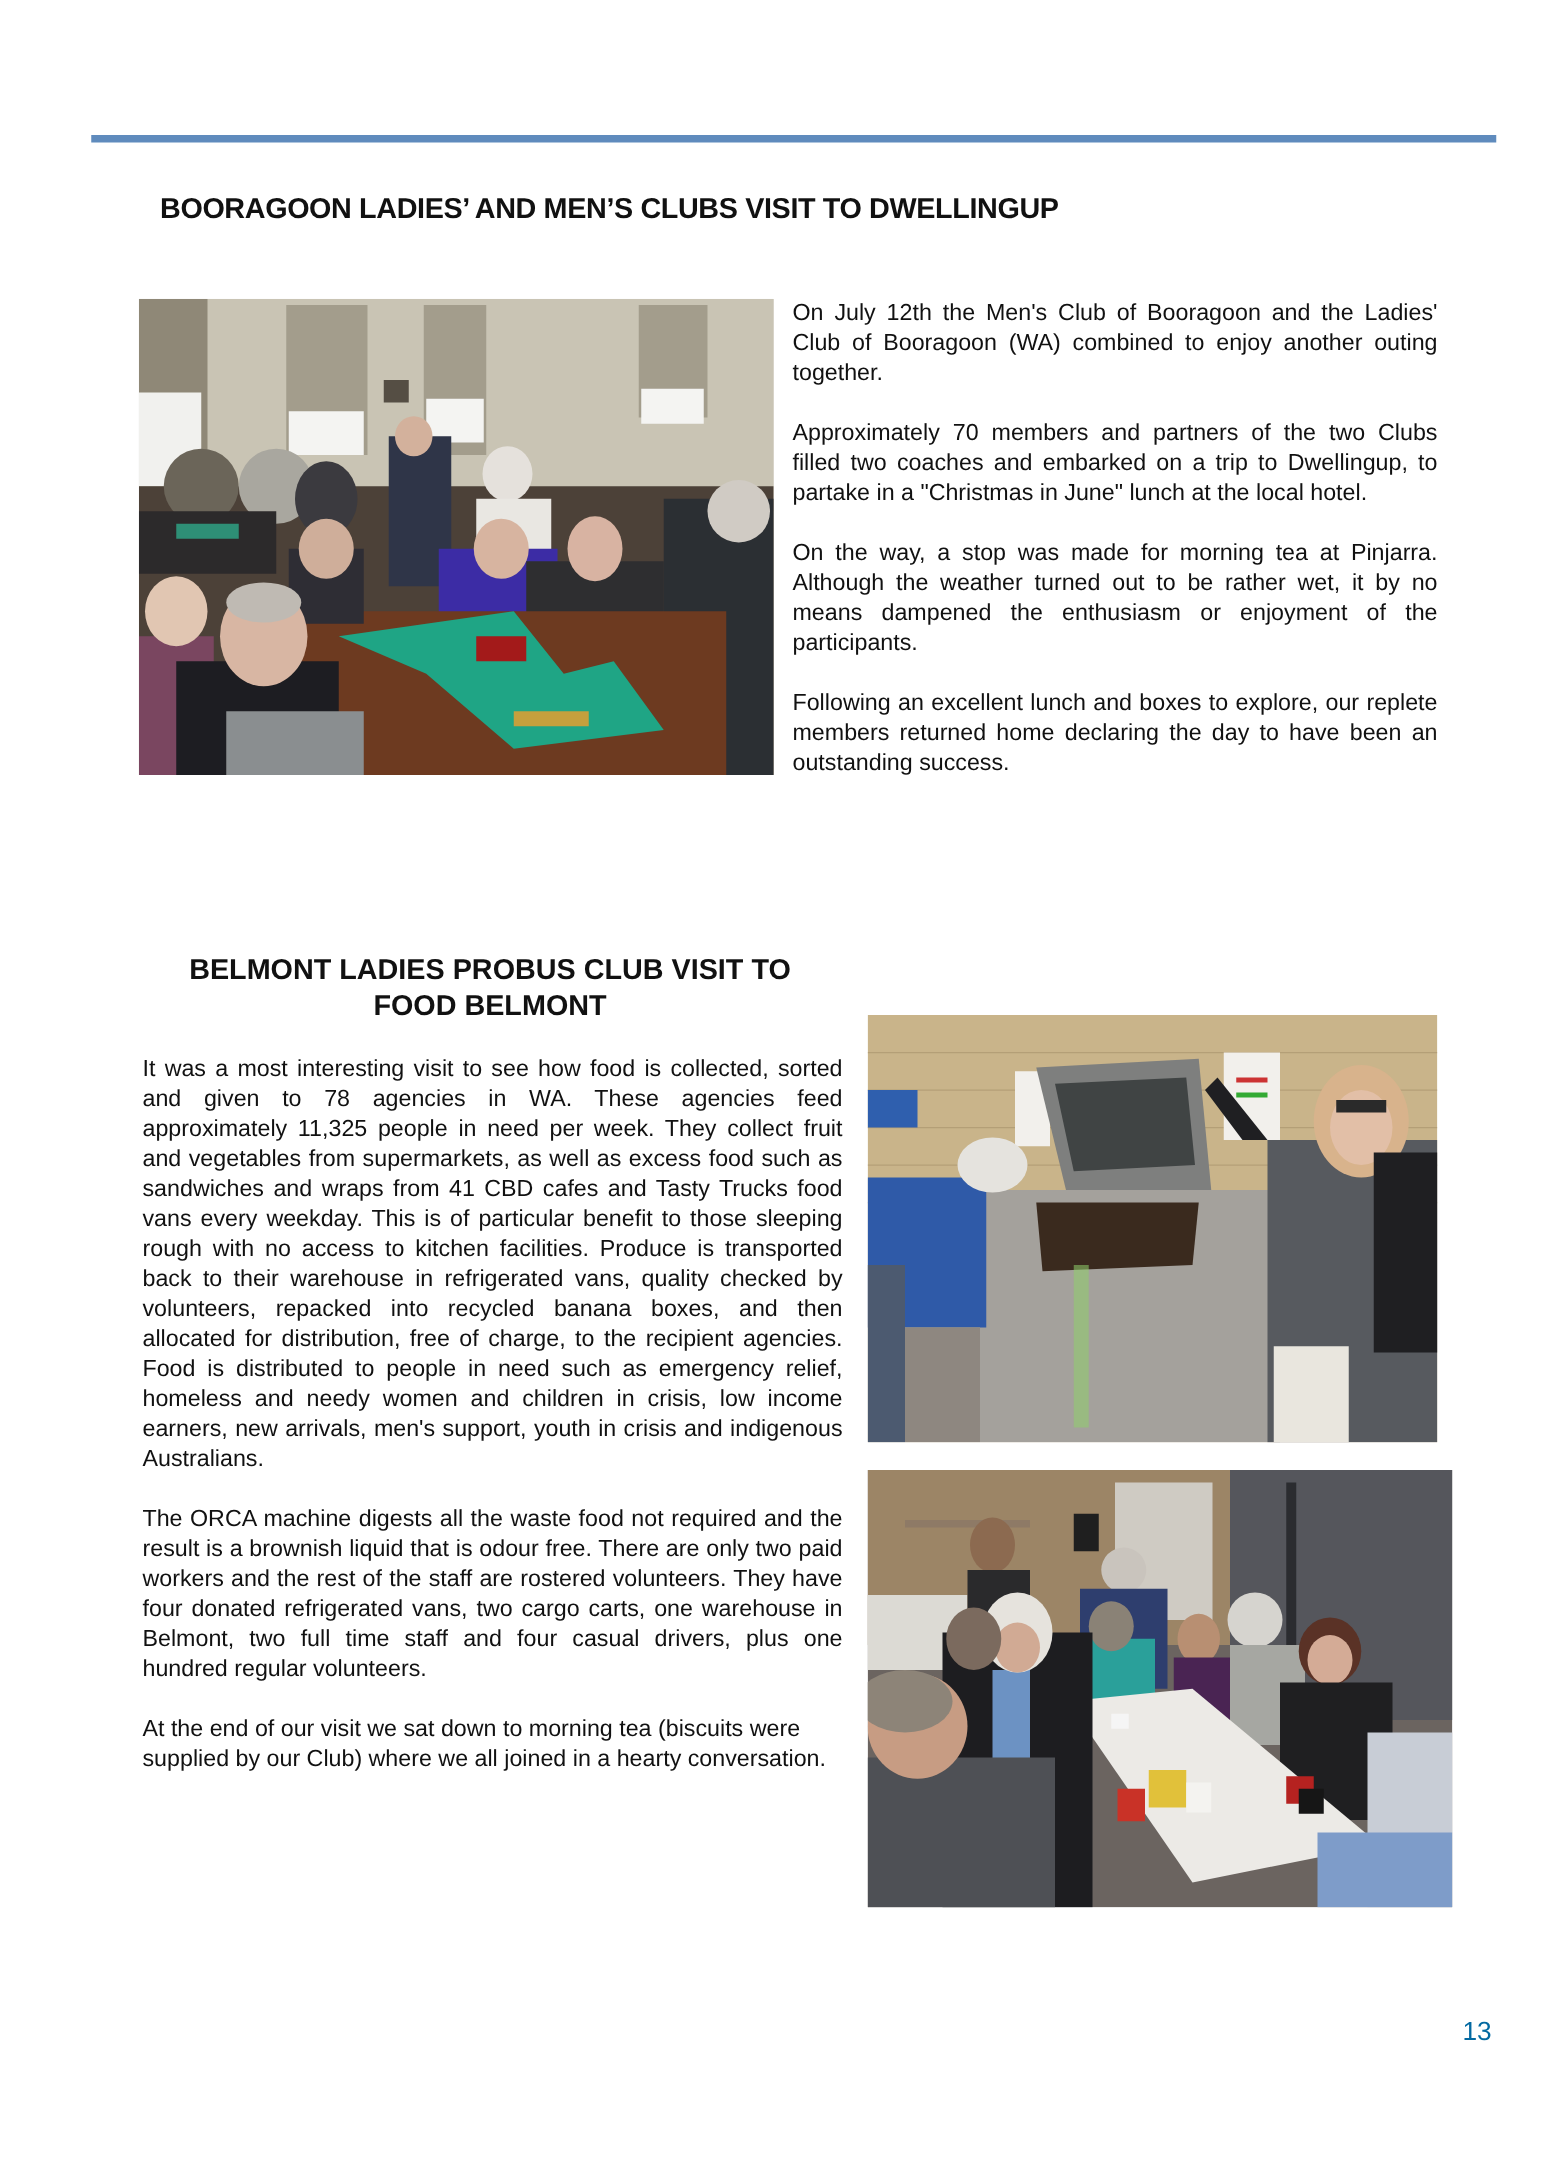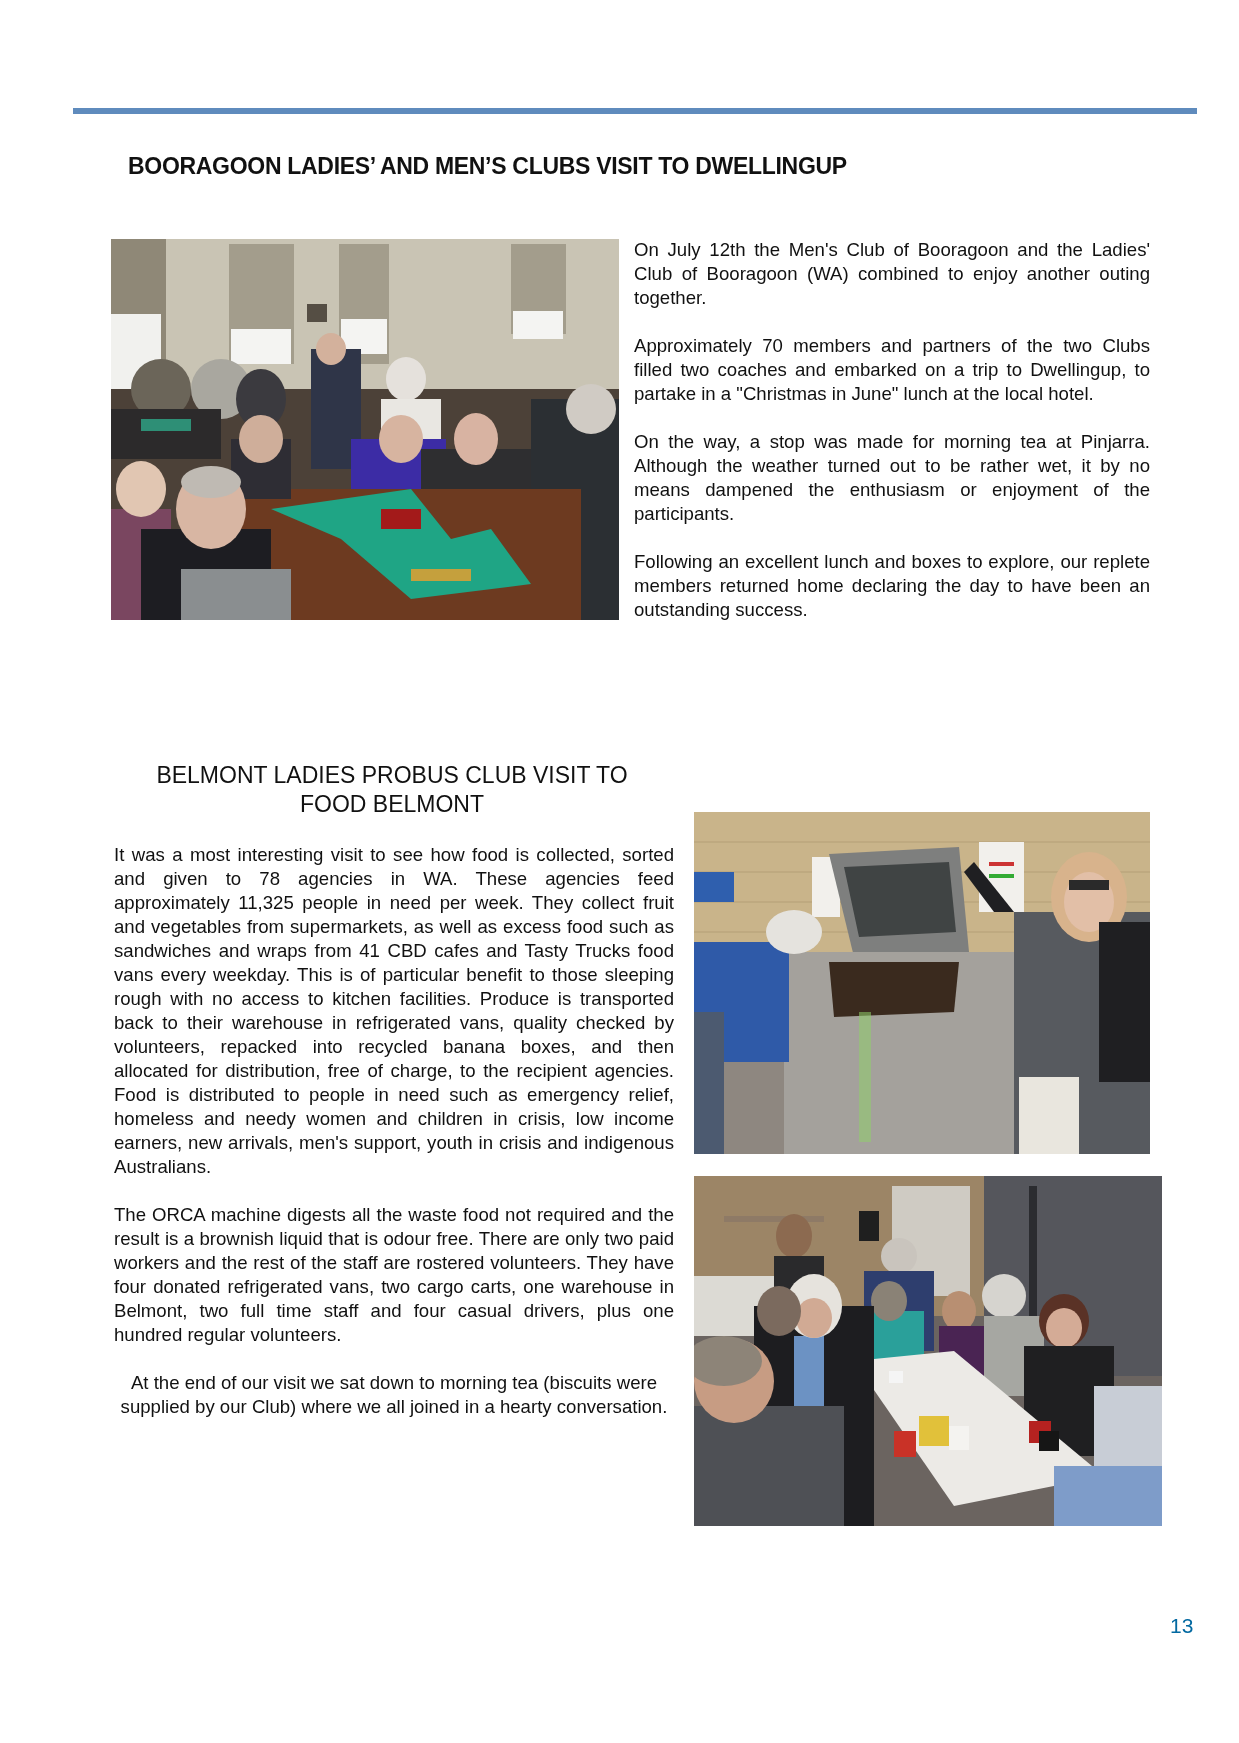--- a/index.html
+++ b/index.html
@@ -20,28 +20,28 @@
     .p2 { left: 694px; top: 812px; width: 456px; height: 342px; }
     .p3 { left: 694px; top: 1176px; width: 468px; height: 350px; }
 
     .col-right {
       position: absolute; left: 634px; top: 238px; width: 516px;
       font-size: 18.6px; line-height: 24px; text-align: justify;
     }
     .col-right p { margin: 0 0 24px 0; }
     .title2 {
       position: absolute; left: 112px; top: 761px; width: 560px; text-align: center;
-      font-size: 23px; font-weight: normal; line-height: 29px;
+      font-size: 23px; font-weight: bold; line-height: 29px;
     }
     .col-left {
       position: absolute; left: 114px; top: 843px; width: 560px;
       font-size: 18.6px; line-height: 24px; text-align: justify;
     }
     .col-left p { margin: 0 0 24px 0; }
-    .col-left p.last { text-align: center; }
+    .col-left p.last { text-align: left; }
     .pagenum {
       position: absolute; left: 1170px; top: 1614px; font-size: 21px; color: #0369a1;
     }
   </style>
 </head>
 <body>
 
 <div class="rule"></div>
 
 <div class="title1">BOORAGOON LADIES’ AND MEN’S CLUBS VISIT TO DWELLINGUP</div>

